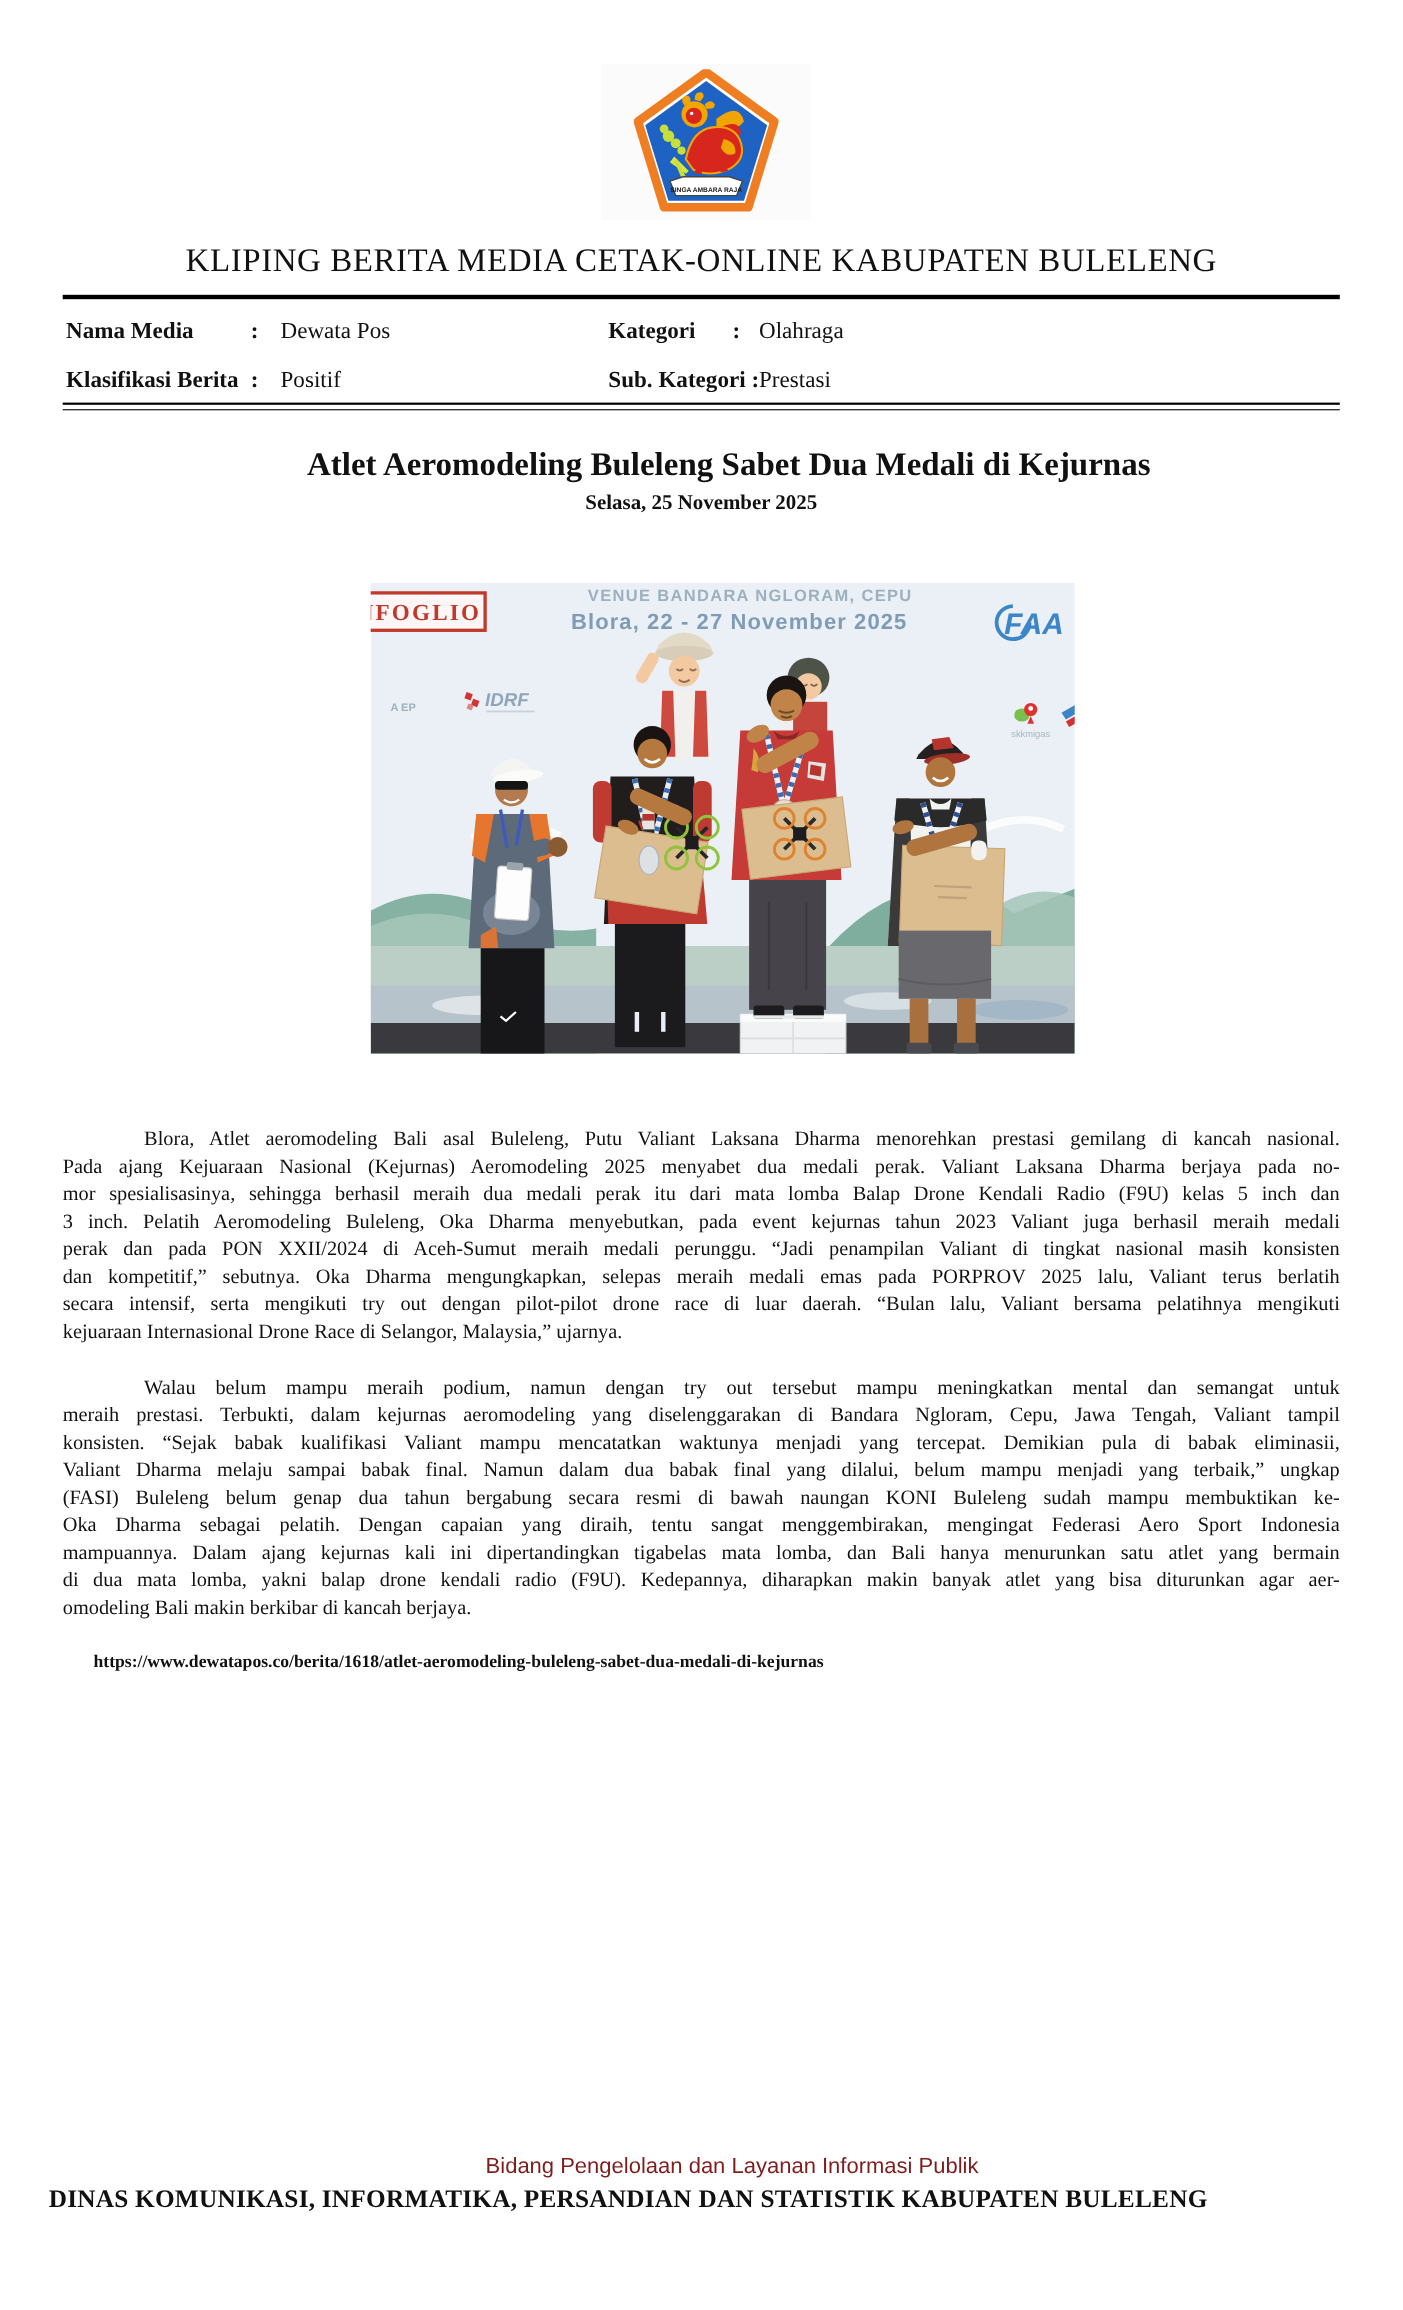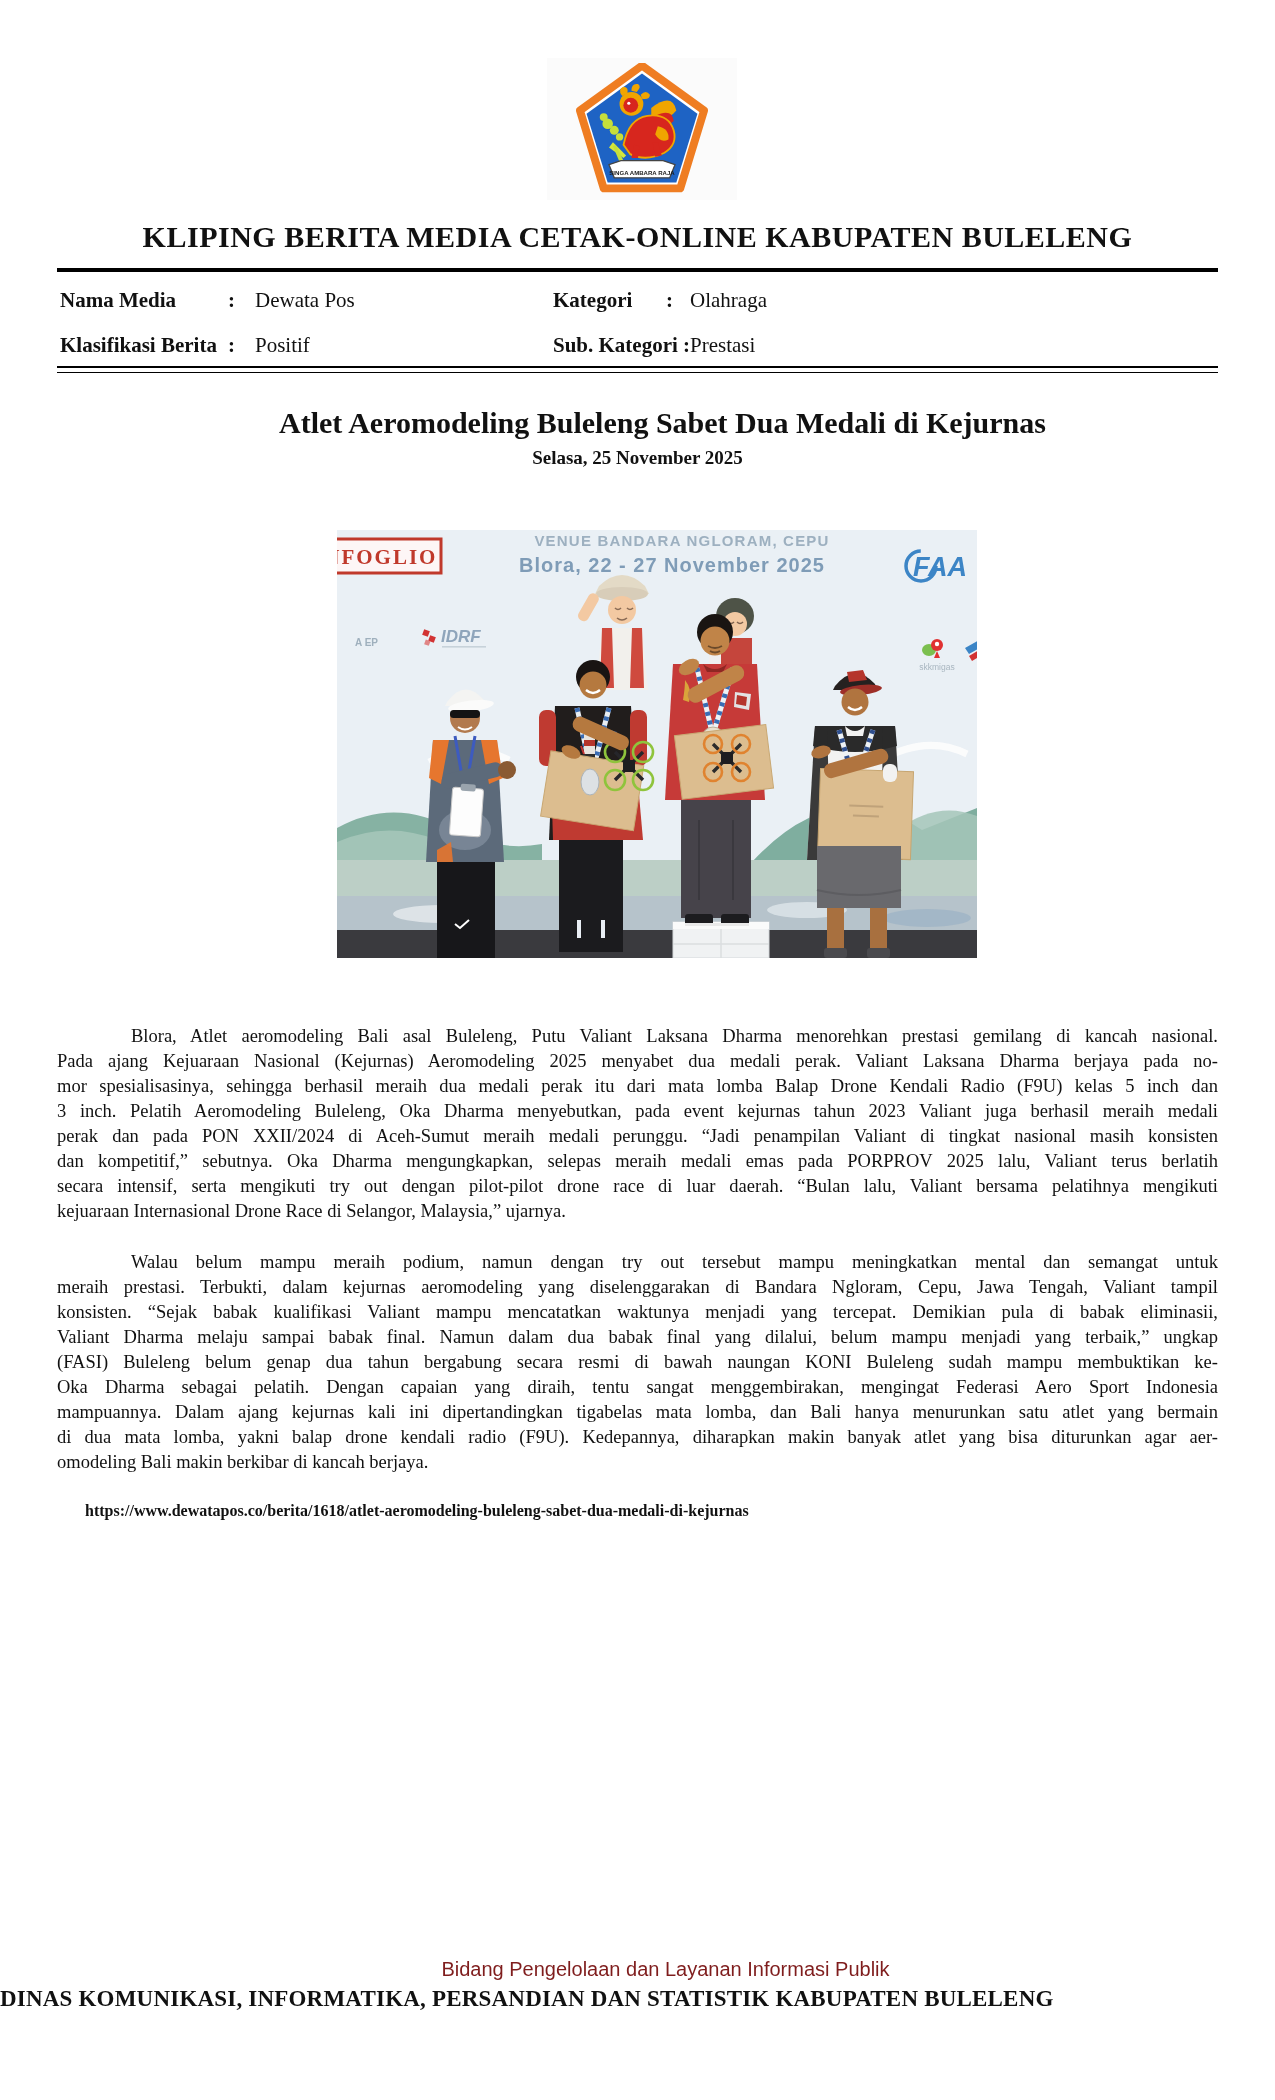--- a/index.html
+++ b/index.html
@@ -3,21 +3,21 @@
 <meta charset="utf-8">
 <style>
   html,body { margin:0; padding:0; background:#ffffff; }
   .page {
     position:relative; width:1275px; height:2100px; background:#ffffff;
     font-family:"Liberation Serif", serif; color:#111; overflow:hidden;
   }
   .logo-card { position:absolute; left:547px; top:58px; width:190px; height:142px;
     background:#fbfbfb; display:flex; align-items:center; justify-content:center; }
   .doc-title { position:absolute; left:0; top:220px; width:1275px; margin:0;
-    text-align:center; font-size:30px; font-weight:bold; letter-spacing:.5px; }
+    text-align:center; font-size:30px; font-weight:normal; letter-spacing:.5px; }
   .rule-thick { position:absolute; left:57px; top:268px; width:1161px; height:4px; background:#000; }
   .rule-double { position:absolute; left:57px; top:366px; width:1161px; height:2px;
     border-top:2px solid #000; border-bottom:1px solid #000; padding-top:2px; box-sizing:content-box; background:transparent; }
   .meta-item { position:absolute; font-size:21px; line-height:26px; white-space:nowrap; }
   .meta-label { font-weight:bold; }
   .article-title { position:absolute; left:0; top:406px; width:1275px; margin:0;
     text-align:center; font-size:30px; font-weight:bold;padding-left:25px; }
   .article-date { position:absolute; left:0; top:447px; width:1275px;
     text-align:center; font-size:19px; font-weight:bold; }
   .photo { position:absolute; left:305px; top:530px; width:738px; height:428px; overflow:hidden;padding-left:32px; }
@@ -25,21 +25,21 @@
   .body-text { position:absolute; left:57px; top:1024px; width:1161px;
     font-size:18.5px; }
   .para + .para { margin-top:26px; }
   .bt-line { text-align:justify; text-align-last:justify; height:25px; line-height:25px; overflow:hidden; }
   .bt-line.last { text-align-last:left; }
   .bt-line.indent { text-indent:74px; }
   .source-url { position:absolute; left:57px; top:1502px; width:1161px;
     font-size:16px; font-weight:bold; white-space:nowrap;margin-left:28px; }
   .footer-line1 { position:absolute; left:0; top:1958px; width:1275px; text-align:center;
     font-family:"Liberation Sans", sans-serif; font-size:20px; color:#7f1d1d;padding-left:28px; }
-  .footer-line2 { position:absolute; left:0; top:1986px; width:1142px; 
+  .footer-line2 { position:absolute; left:0; top:1986px; width:1142px; text-align:center;
     font-size:23px; font-weight:bold; letter-spacing:.2px; }
   text { font-family:"Liberation Sans", sans-serif; }
   .serif-t { font-family:"Liberation Serif", serif; }
 </style>
 </head>
 <body>
 
 <div class="page">
 
   <div class="logo-card">

